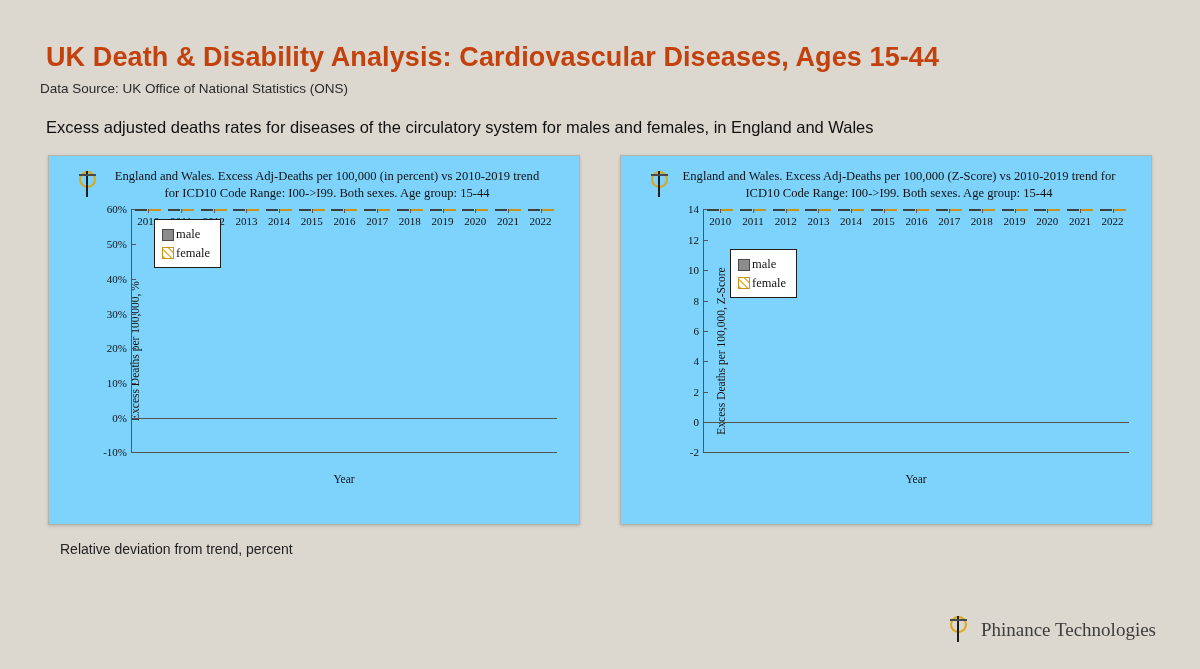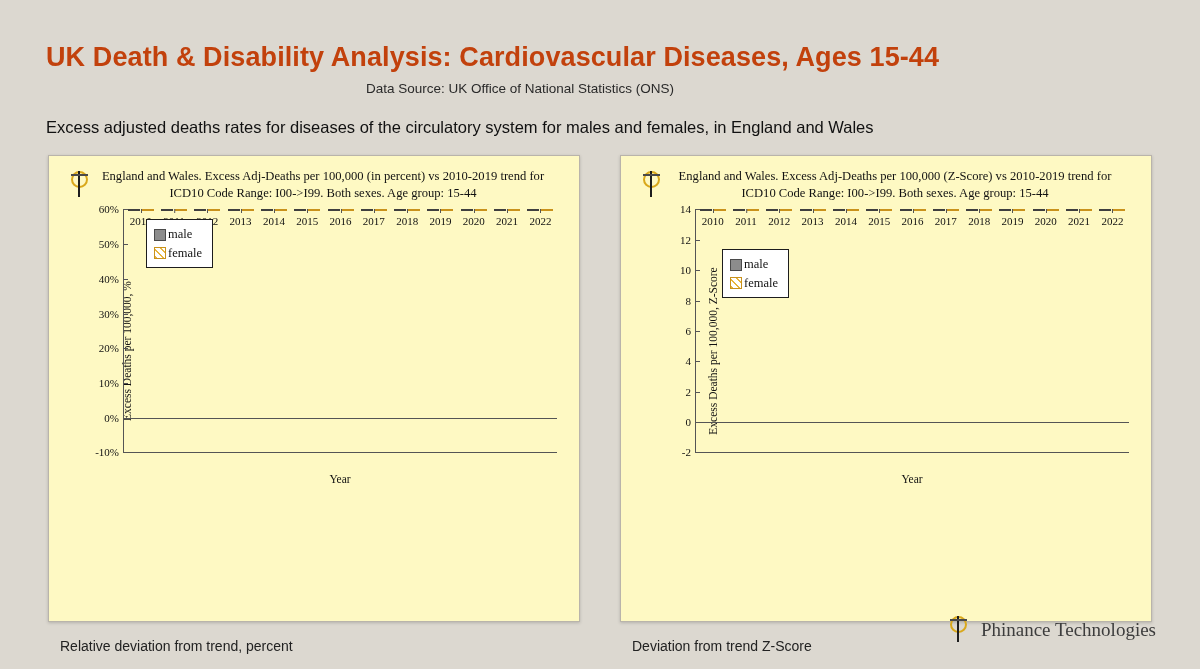--- a/index.html
+++ b/index.html
@@ -16,48 +16,48 @@
     padding:28px 40px 0 40px;
   }
   .title{
     color:#c2410c;
     font-size:27px;
     font-weight:bold;
     letter-spacing:0.1px;
     margin:14px 0 0 6px;
   }
   .source{
-    text-align:center;
+    text-align:left;
     font-size:13.5px;
     color:#2a2a2a;
     margin:8px 160px 8px 0;
   }
   .subtitle{
     margin:22px 0 0 6px;
     font-size:16.5px;
     font-weight:normal;
     color:#111;
   }
   .charts{
     display:flex;
     gap:40px;
     margin-top:18px;
     padding:0 8px;
   }
   .panel{
     width:536px;
   }
   .chartbox{
-    background:#fef9c3;
+    background:#7dd3fc;
     border:1px solid #b9b4ab;
     box-shadow:0 1px 3px rgba(0,0,0,.18);
-    height:467px;
+    height:370px;
     position:relative;
     box-sizing:border-box;
-    padding:6px 8px 4px 8px;
+    padding:6px 8px 4px 16px;
   }
   .chart-head{
     display:flex;
     align-items:flex-start;
     gap:6px;
     padding:6px 18px 0 10px;
   }
   .logo-mark{
     flex:0 0 auto;
     width:26px;height:30px;
@@ -440,21 +440,20 @@
                 <div class="grp">
                   <div class="bar male" style="top: 16.25%; height: 71.25%; left: calc(50% - 13px);"></div>
                   <div class="bar female" style="top: 44.375%; height: 43.125%; left: calc(50% + 1px);"></div>
                   <div class="xtick">2022<span class="vdash"></span></div>
                 </div>
               </div>
             </div>
           <div class="xaxis-label">Year</div>
         </div>
       </div>
-      <div class="caption">Deviation from trend Z-Score</div>
     </div>
 
   </div>
 
 
   <div class="brand">
     <div class="bmark">
       <div class="ring"></div>
         <div class="stem"></div>
         <div class="bar"></div>

